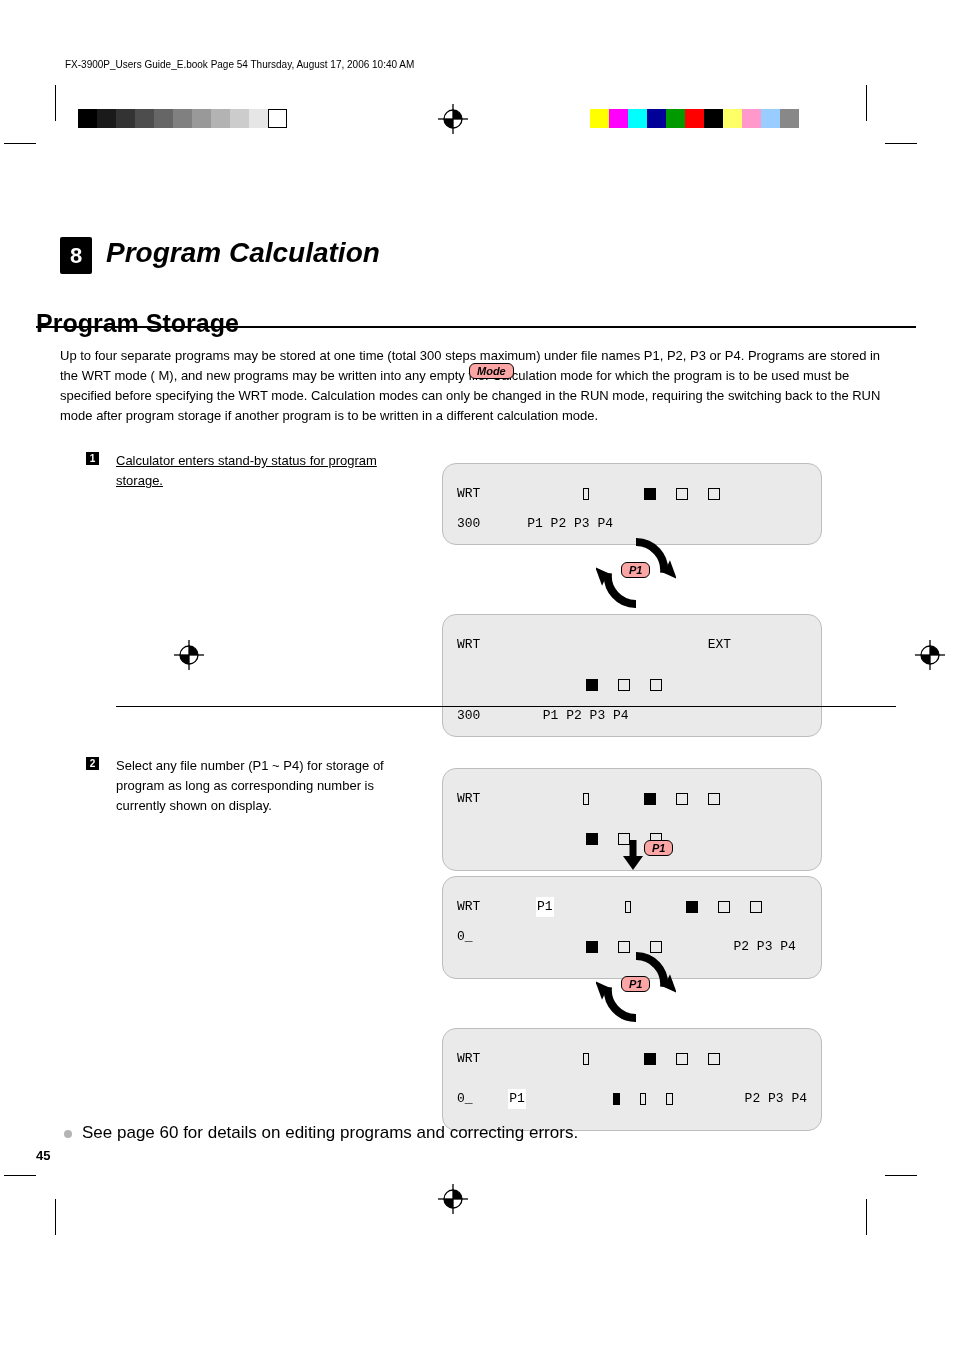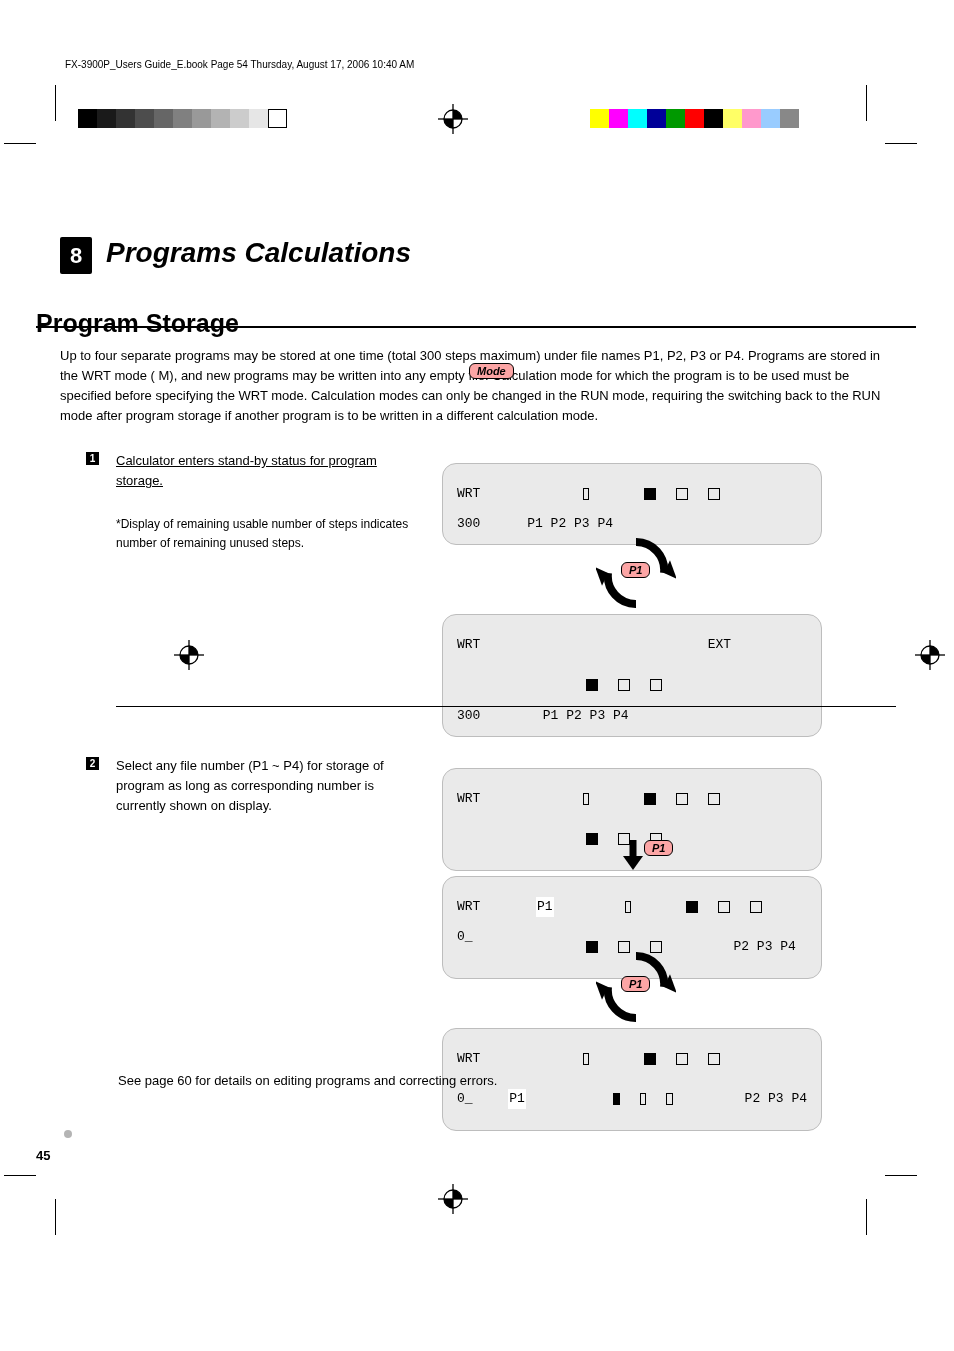--- a/index.html
+++ b/index.html
@@ -100,22 +100,22 @@
   .glyph-upbox { display:inline-block; width:6px; height:12px; border:1px solid #000; vertical-align:middle; }
   .hl { background:#fff; padding:0 1px; }
   .cycle { position:absolute; left:596px; width:80px; text-align:center; }
   .cycle .key { margin:0; }
   .smallarrow { position:absolute; left:596px; width:80px; text-align:center; }
   .smallarrow .key { margin-left:14px; }
 
   .sep-col { position:absolute; left:116px; width:780px; height:1px; background:#000; }
 
   .footer-note {
-    position:absolute; left:64px; top:1071px;
-    font-size:13px; line-height:1.55; width:520px;margin-left:36px;
+    position:absolute; left:64px; top:1120px;
+    font-size:17px; line-height:1.55; width:520px;
   }
   .footer-bullet {
     position:absolute; left:64px; top:1130px;
     width:8px; height:8px; border-radius:50%; background:#b4b4b4;
   }
   .page-no {
     position:absolute; left:36px; top:1148px; font-size:13px; font-weight:bold;
   }
   .timestamp {
     position:absolute; left:65px; top:59px; font-size:10px; color:#000;
@@ -197,33 +197,32 @@
       <line x1="15" y1="0" x2="15" y2="30" stroke="#000" stroke-width="1.3"></line>
       <line x1="0" y1="15" x2="30" y2="15" stroke="#000" stroke-width="1.3"></line>
       <path d="M15 6 A9 9 0 0 1 24 15 L15 15 Z" fill="#000"></path>
       <path d="M15 24 A9 9 0 0 1 6 15 L15 15 Z" fill="#000"></path>
     </svg>
 </div>
 
 <div class="timestamp">FX-3900P_Users Guide_E.book  Page 54  Thursday, August 17, 2006  10:40 AM</div>
 
 <div class="chapter-badge">8</div>
-<div class="chapter-title">Programs Calculations</div>
+<div class="chapter-title">Program Calculation</div>
 
 <div class="page-title">Program Storage</div>
 <div class="rule thick" style="left:36px; top:326px; width:880px;"></div>
 
 <div class="intro">Up to four separate programs may be stored at one time (total 300 steps maximum) under file names P1, P2, P3 or P4. Programs are stored in the WRT mode (      M), and new programs may be written into any empty file.   Calculation mode for which the program is to be used must be specified before specifying the WRT mode.   Calculation modes can only be changed in the RUN mode, requiring the switching back to the RUN mode after program storage if another program is to be written in a different calculation mode.</div>
 
 <span class="key small" style="position:absolute; left:469px; top:363px;">Mode</span>
 
 <div class="step-block" style="top:445px; width:310px;">
   <div class="step-badge">1</div>
   <div class="step-text" style="margin-top:6px;text-decoration:underline;">Calculator enters stand-by status for program storage.</div>
-  <div class="step-text" style="margin-top:24px; font-size:12px;">*Display of remaining usable number of steps indicates number of remaining unused steps.</div>
 </div>
 
 <div class="display-box" style="top:463px;">
   <div class="display-row">
     <span>WRT</span>&nbsp;&nbsp;&nbsp;&nbsp;&nbsp;&nbsp;&nbsp;&nbsp;
     <span class="glyph-upbox"></span>&nbsp;&nbsp;<span class="glyph-box filled"></span><span class="glyph-box"></span><span class="glyph-box"></span>
   </div>
   <div class="display-row"><span>300      P1 P2 P3 P4</span></div>
 </div>
 

